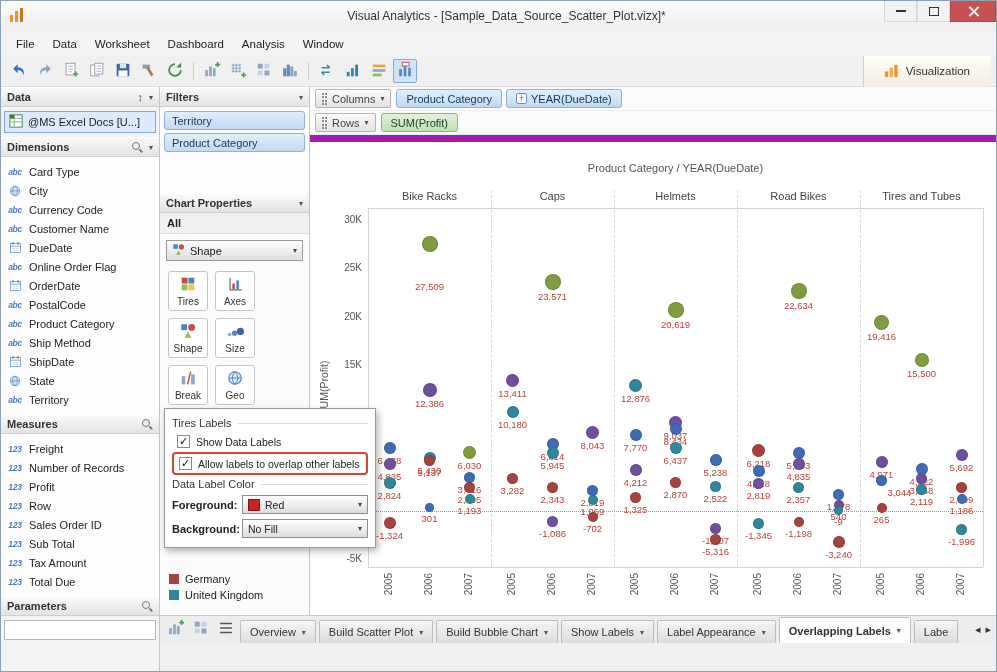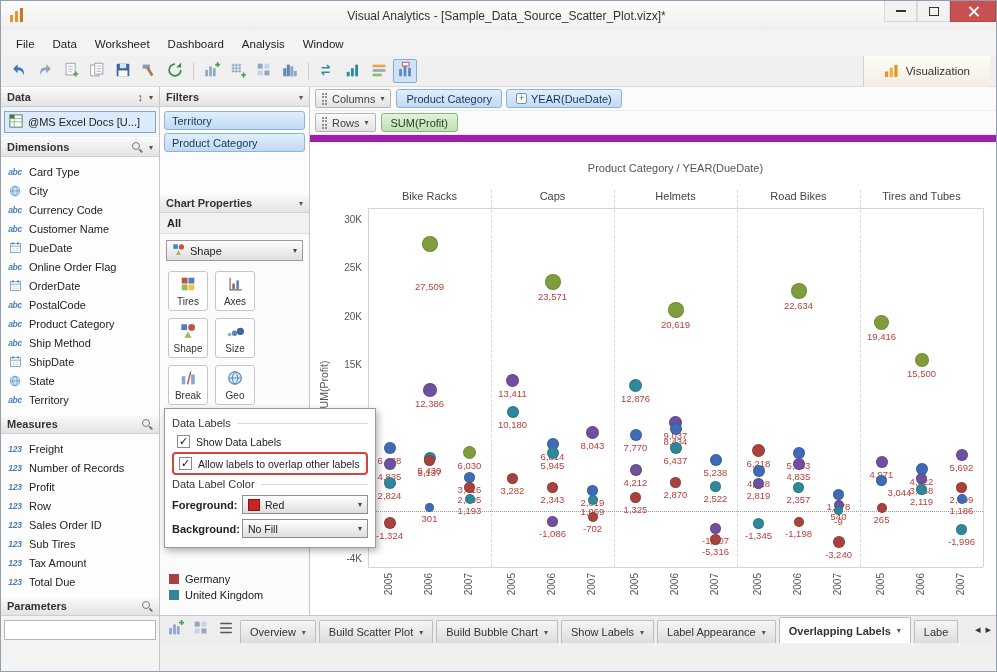--- a/index.html
+++ b/index.html
@@ -438,21 +438,21 @@
           <div class="field-row">
             <span class="fi">
               <span class="fi-num">123</span>
             </span>
             <span class="lbl">Sales Order ID</span>
           </div>
           <div class="field-row">
             <span class="fi">
               <span class="fi-num">123</span>
             </span>
-            <span class="lbl">Sub Tires</span>
+            <span class="lbl">Sub Total</span>
           </div>
           <div class="field-row">
             <span class="fi">
               <span class="fi-num">123</span>
             </span>
             <span class="lbl">Tax Amount</span>
           </div>
           <div class="field-row">
             <span class="fi">
               <span class="fi-num">123</span>
@@ -603,21 +603,21 @@
           <div class="chart-area" id="chart">
               <div class="chart-title" style="left: 58px; top: 20px; width: 615px;">Product Category / YEAR(DueDate)</div>
               <div class="yaxis-label" style="left: 14px; top: 245.5px;">SUM(Profit)</div>
               <div class="ytick" style="left: 14px; top: 71.5px; width: 38px;">30K</div>
               <div class="ytick" style="left: 14px; top: 120px; width: 38px;">25K</div>
               <div class="ytick" style="left: 14px; top: 168.5px; width: 38px;">20K</div>
               <div class="ytick" style="left: 14px; top: 217px; width: 38px;">15K</div>
               <div class="ytick" style="left: 14px; top: 265.5px; width: 38px;">10K</div>
               <div class="ytick" style="left: 14px; top: 314px; width: 38px;">5K</div>
               <div class="ytick" style="left: 14px; top: 362.5px; width: 38px;">0K</div>
-              <div class="ytick" style="left: 14px; top: 411px; width: 38px;">-4K</div>
+              <div class="ytick" style="left: 14px; top: 411px; width: 38px;">-5K</div>
               <div class="col-header" style="left: 58px; top: 48px; width: 123px;">Bike Racks</div>
               <div class="col-header" style="left: 181px; top: 48px; width: 123px;">Caps</div>
               <div class="col-header" style="left: 304px; top: 48px; width: 123px;">Helmets</div>
               <div class="col-header" style="left: 427px; top: 48px; width: 123px;">Road Bikes</div>
               <div class="col-header" style="left: 550px; top: 48px; width: 123px;">Tires and Tubes</div>
               <div class="hline" style="left: 58px; top: 66px; width: 615px;"></div>
               <div class="hline" style="left: 58px; top: 425px; width: 615px;"></div>
               <div class="vline" style="left: 58px; top: 66px; height: 359px;"></div>
               <div class="vline" style="left: 673px; top: 66px; height: 359px;"></div>
               <div class="vsep" style="left: 181px; top: 48px; height: 377px;"></div>
@@ -823,21 +823,21 @@
             <span>◂</span>
             <span>▸</span>
           </div>
         </div>
       <div class="right-filler"></div>
     </div>
   </div>
 
   <div class="popup">
     <div class="group-row">
-        <span>Data Labels</span>
+        <span>Tires Labels</span>
       </div>
     <div class="chk-row">
       <span class="chk" id="chk-show">✓</span>
       <span>Show Data Labels</span>
     </div>
     <div class="hl-red">
       <div class="chk-row">
         <span class="chk" id="chk-overlap">✓</span>
         <span>Allow labels to overlap other labels</span>
       </div>

